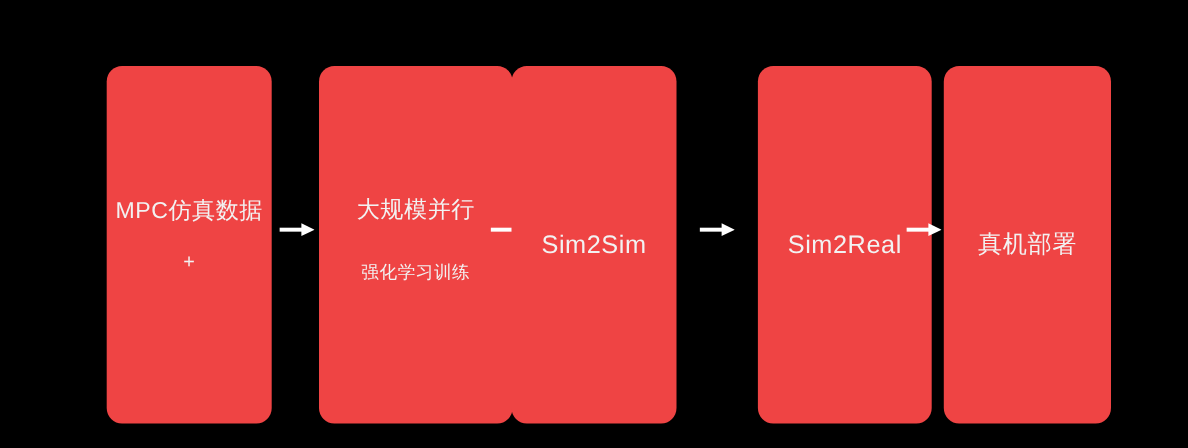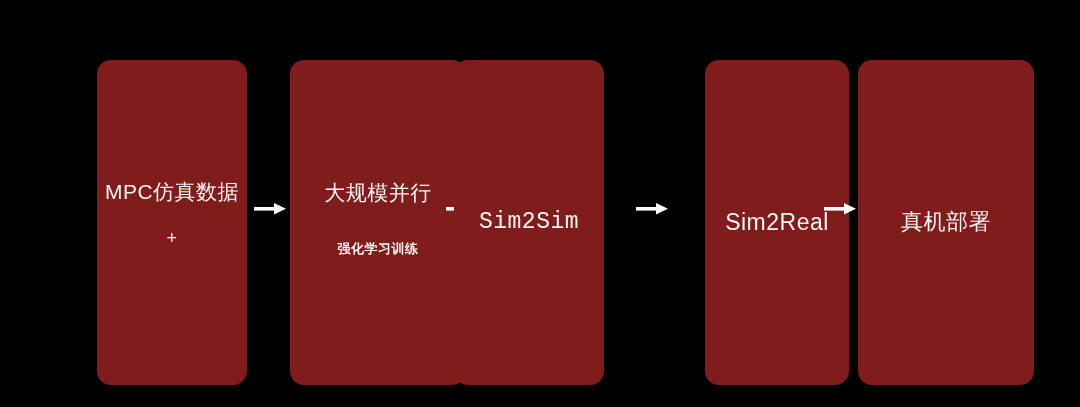--- a/index.html
+++ b/index.html
@@ -17,34 +17,34 @@
   #canvas {
     position: relative;
     width: 1080px;
     height: 407px;
     background: #000000;
   }
   .stage-box {
     position: absolute;
     top: 60px;
     height: 325px;
-    background: #7f1d1d;
+    background: #ef4444;
     border-radius: 14px;
     display: flex;
     flex-direction: column;
     align-items: center;
     justify-content: center;
     box-sizing: border-box;
   }
   
   .box-1 { left: 97px;  width: 150px; }
   .box-2 { left: 290px; width: 176px; }
-  .box-3 { left: 454px; width: 150px; font-family: Liberation Mono, monospace; }
-  .box-4 { left: 705px; width: 144px; }
-  .box-5 { left: 858px; width: 176px; }
+  .box-3 { left: 465px; width: 150px; }
+  .box-4 { left: 689px; width: 158px; }
+  .box-5 { left: 858px; width: 152px; }
 
   .box-inner {
     width: 100%;
     display: flex;
     flex-direction: column;
     align-items: center;
     justify-content: center;
   }
 
   .line {
@@ -57,21 +57,21 @@
 
   
   .box-1 .box-inner { transform: translateY(-8px); }
   .box-1 .l-main   { font-size: 21px; font-weight: 400; }
   .box-1 .l-plus   { font-size: 18px; font-weight: 400; margin-top: 26px; }
   .box-1 .l-sub    { font-size: 21px; font-weight: 400; margin-top: 22px; }
 
   
   .box-2 .box-inner { transform: translateY(-4px); }
   .box-2 .l-main { font-size: 21px; font-weight: 400; }
-  .box-2 .l-sub  { font-size: 13px; font-weight: 700; margin-top: 38px; }
+  .box-2 .l-sub  { font-size: 16px; font-weight: 400; margin-top: 38px; }
 
   
   .box-3 .l-main,
   .box-4 .l-main { font-size: 23px; font-weight: 400; }
 
   
   .box-5 .l-main { font-size: 22px; font-weight: 400; }
 
   
   .arrow {

